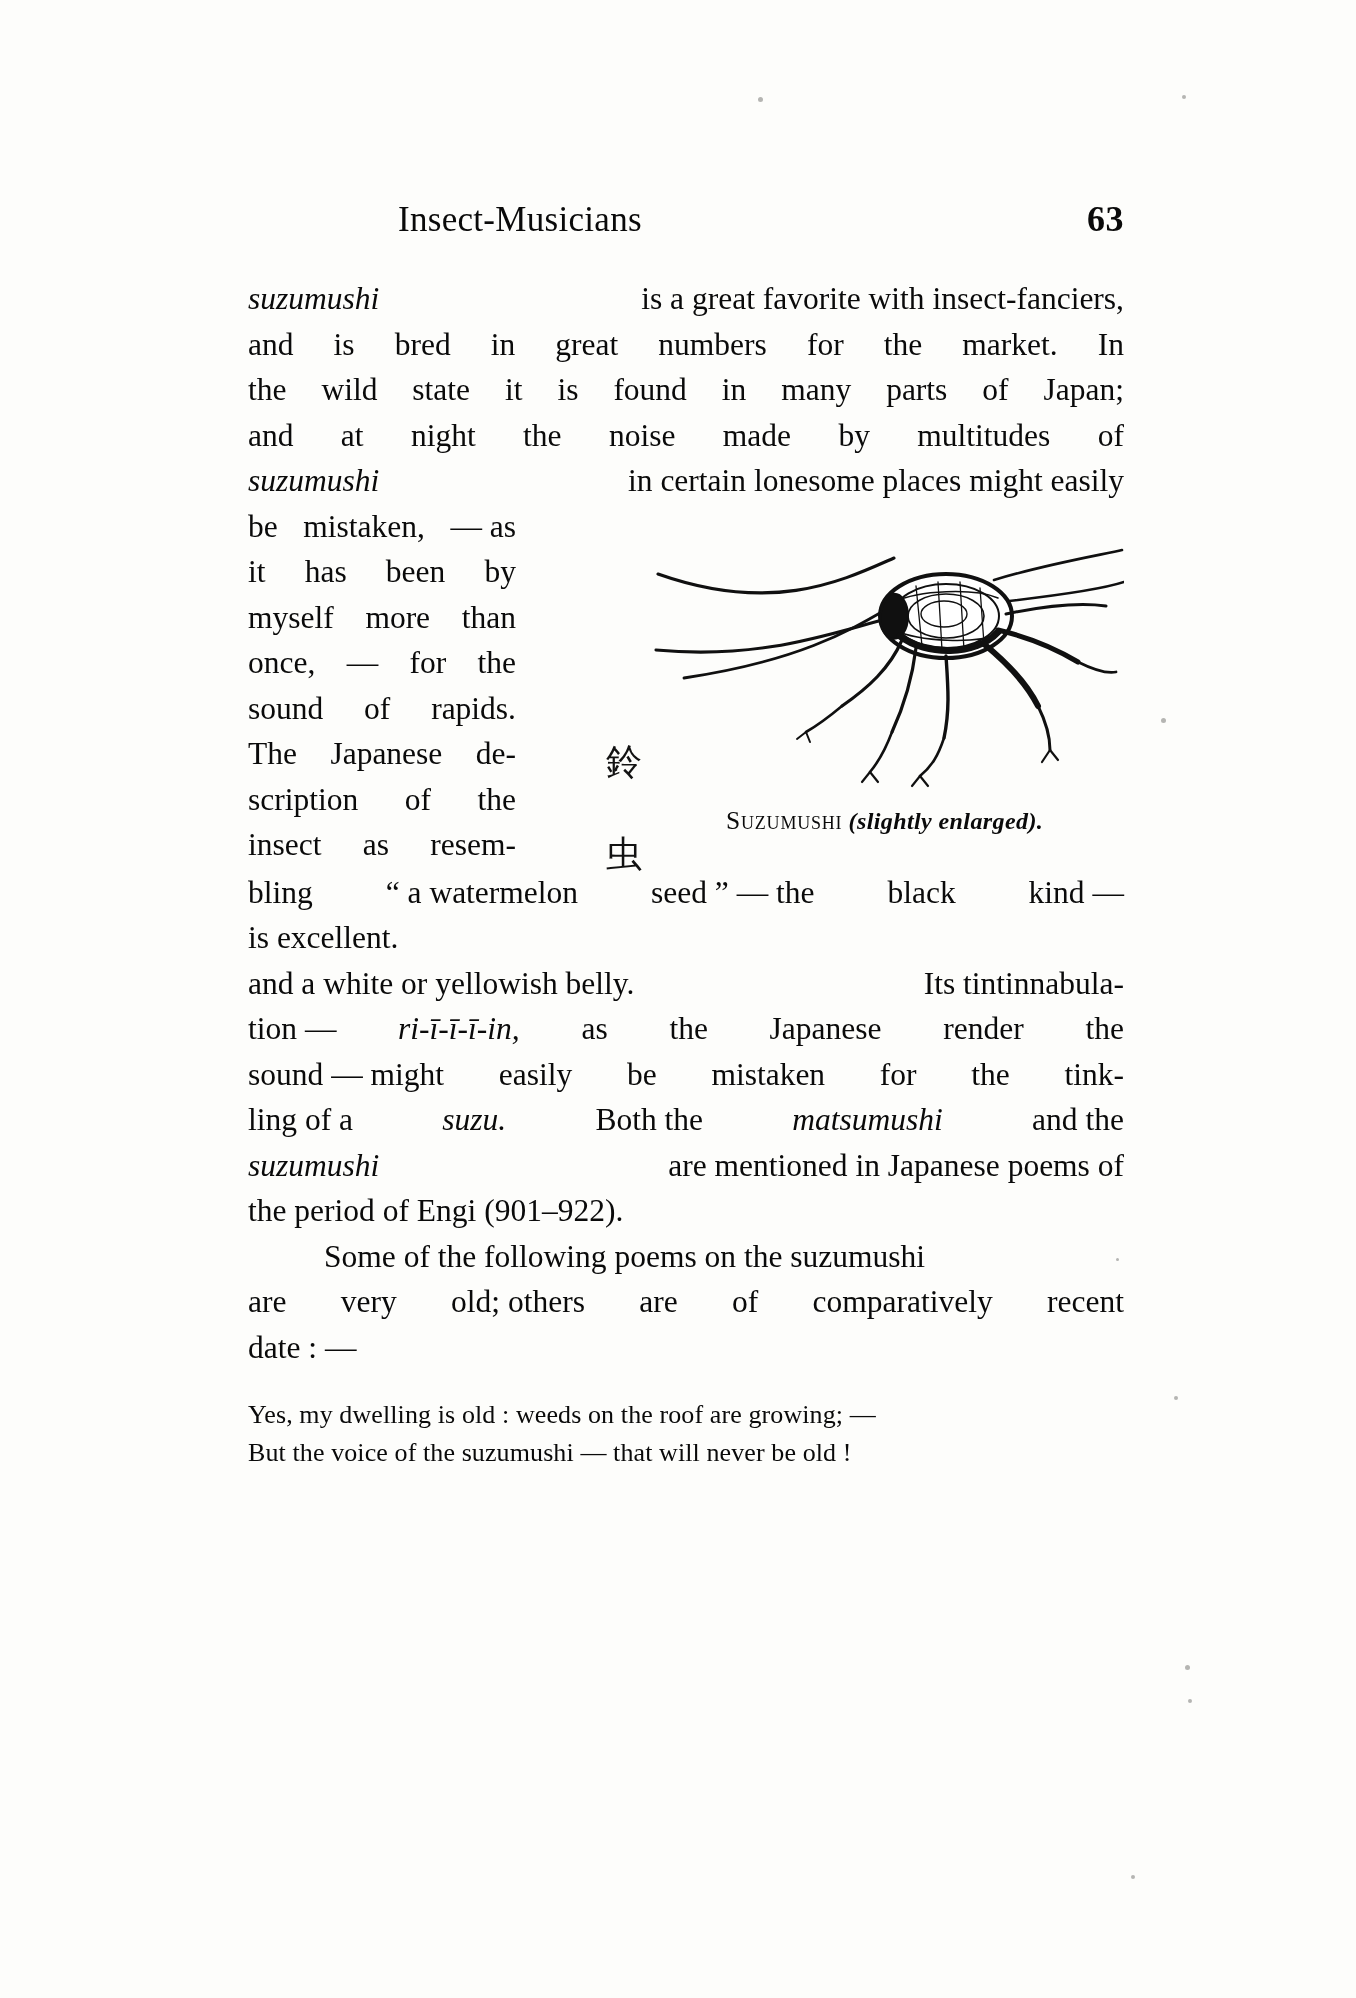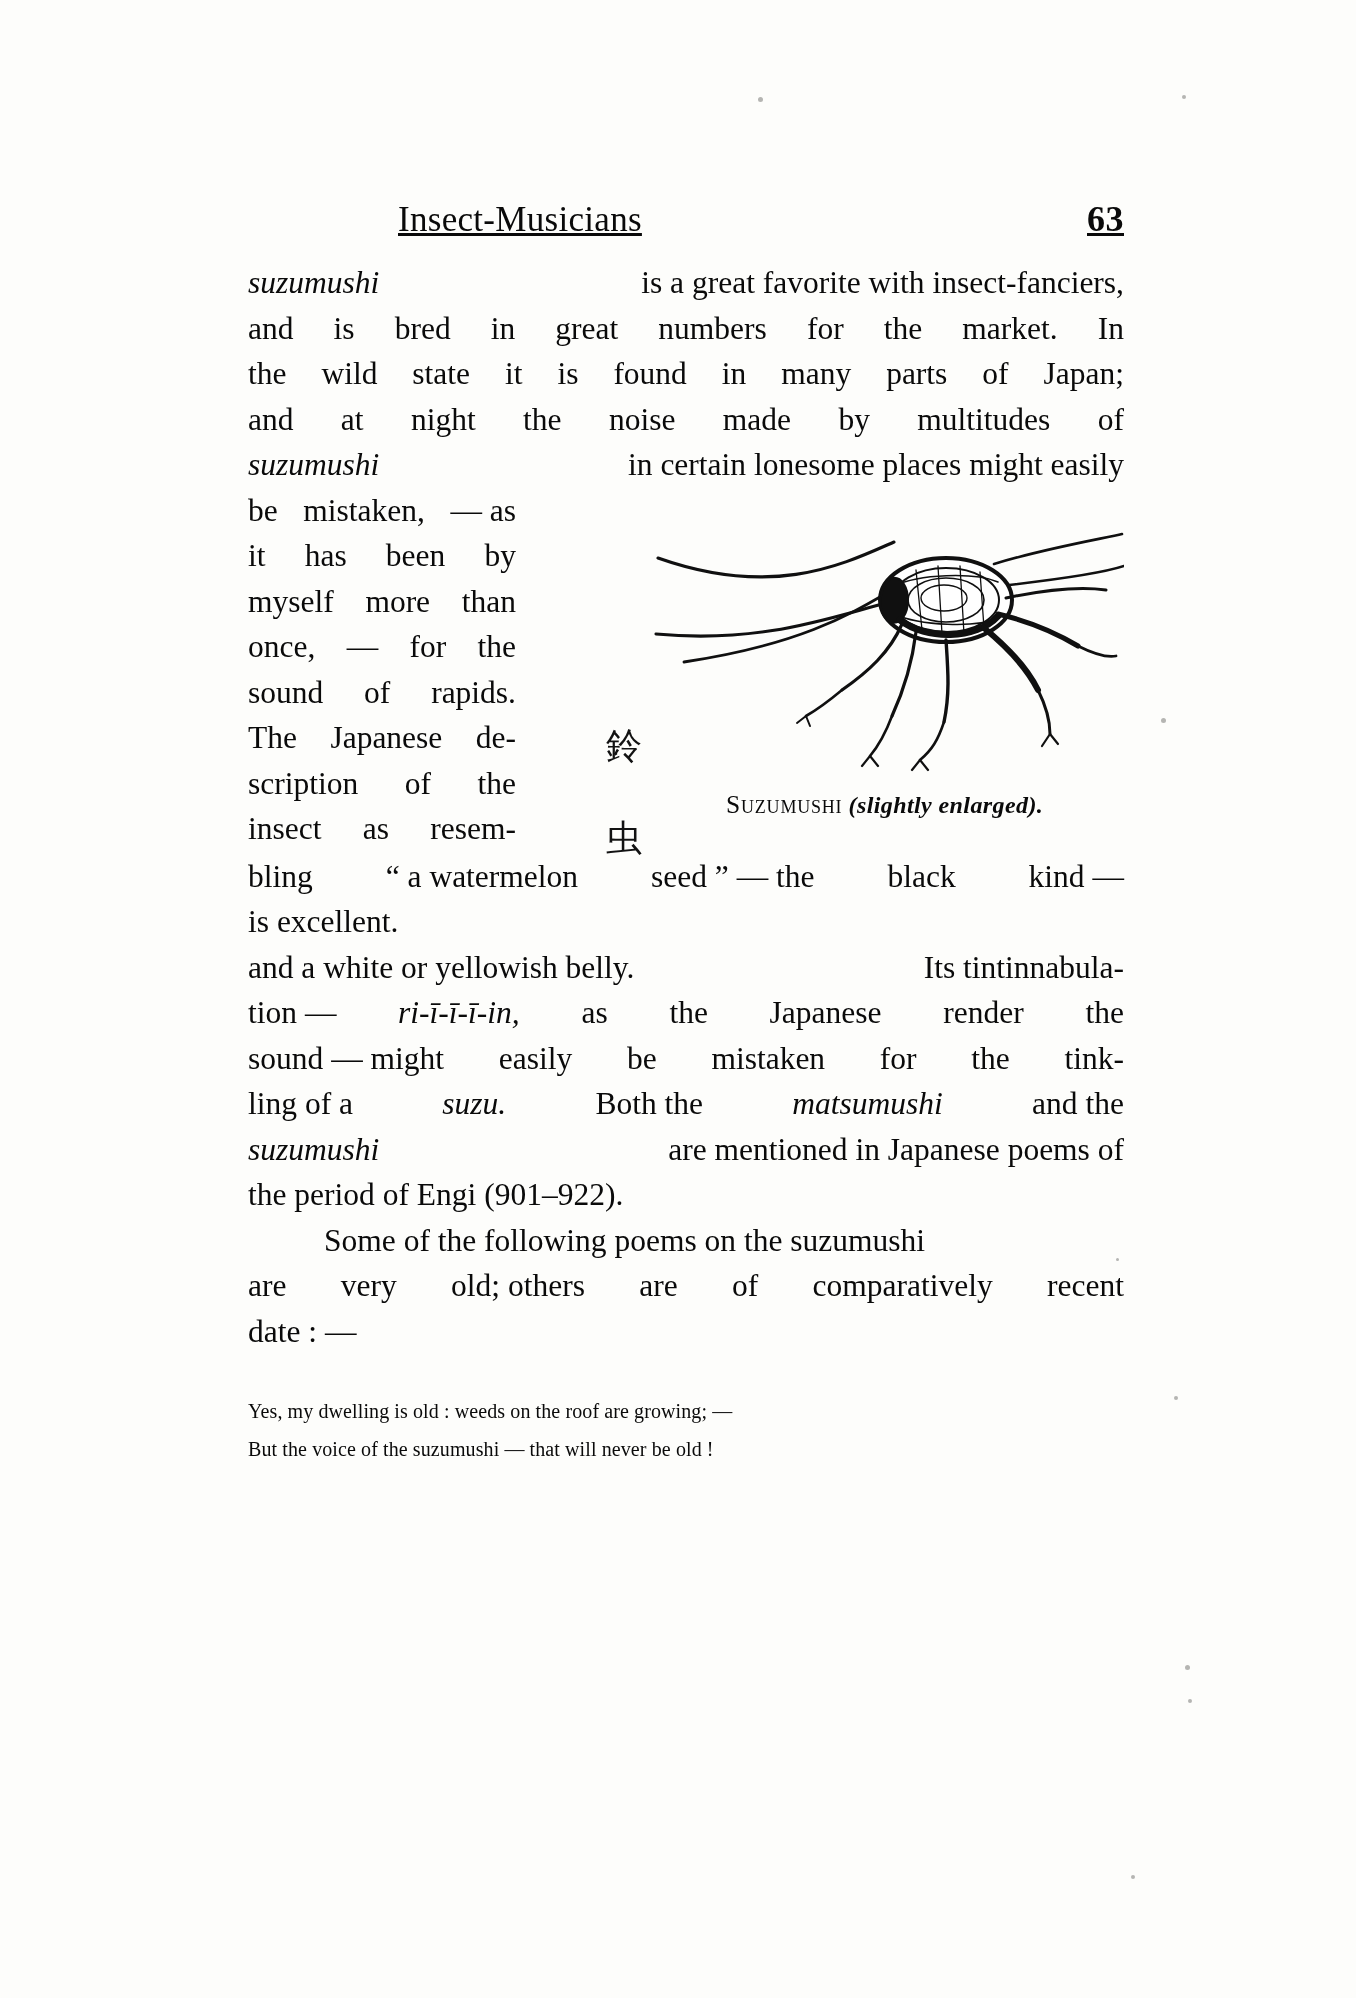--- a/index.html
+++ b/index.html
@@ -40,24 +40,23 @@
     top: 198px;
     width: 876px;
   }
 
   
   .runhead {
     display: flex;
     align-items: baseline;
     justify-content: space-between;
     width: 876px;
-    margin-bottom: 20px;
+    margin-bottom: 36px;
     padding-left: 150px;
     box-sizing: border-box;
-    text-decoration: underline;
   }
   .runhead-title {
     font-size: 35px;
     letter-spacing: .3px;
     white-space: nowrap;
     font-family: "Liberation Serif", "DejaVu Serif", serif;
   }
   .runhead-folio {
     font-size: 36px;
     font-weight: 700;
@@ -119,22 +118,22 @@
   
   .narrow {
     width: 268px;
     font-size: 31.5px;
     line-height: 45.5px;
   }
   .narrow .ln { width: 268px; }
 
   
   .poem {
-    margin-top: 38px;
-    font-size: 20px;
+    margin-top: 26px;
+    font-size: 26px;
     line-height: 38px;
     letter-spacing: .1px;
   }
   .poem .pl { white-space: nowrap; }
 
   .clear { clear: both; }
 </style>
 </head>
 <body>
 

